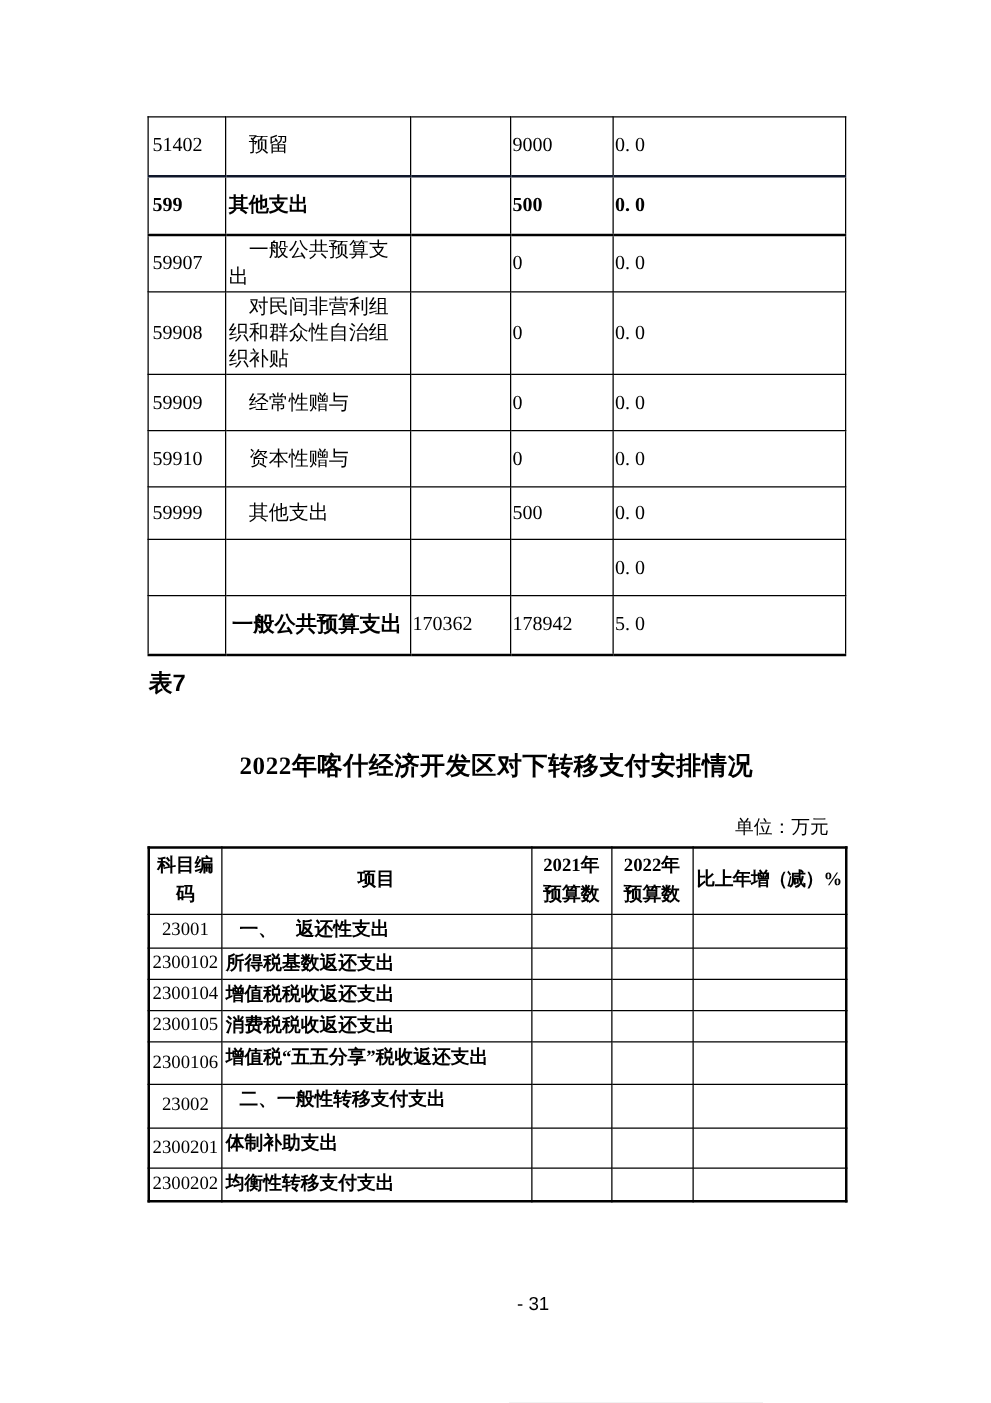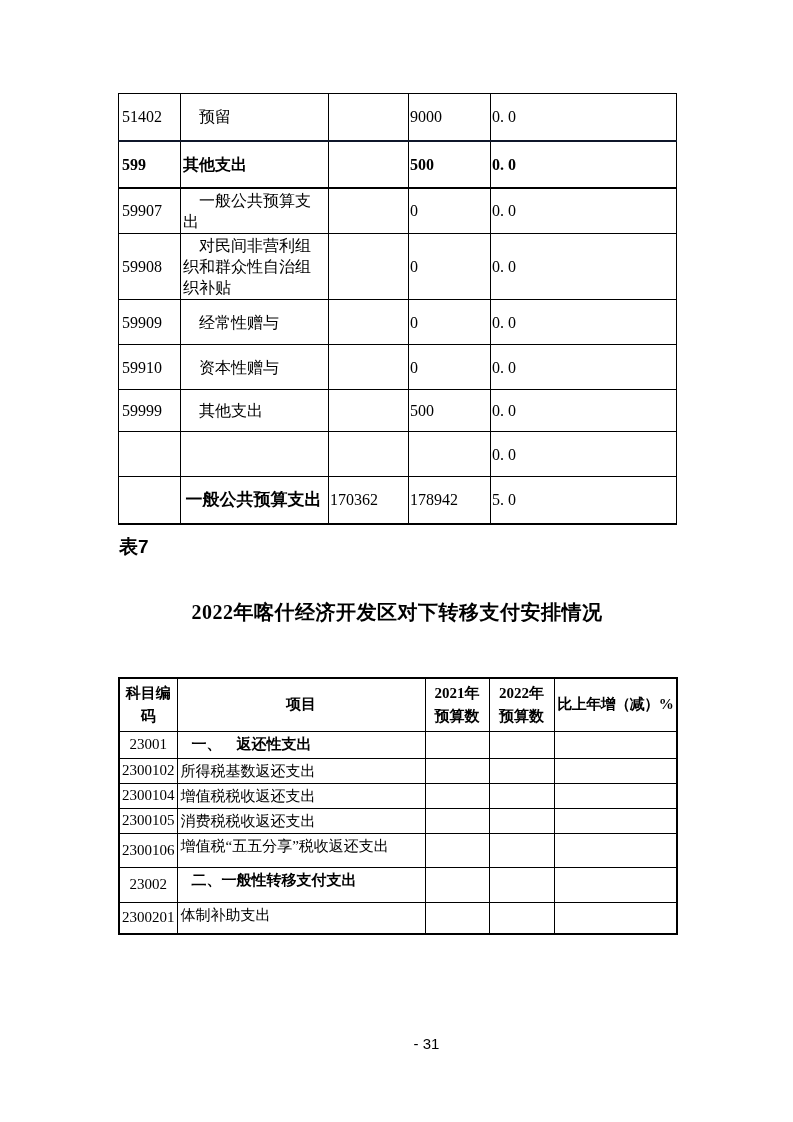--- a/index.html
+++ b/index.html
@@ -42,21 +42,21 @@
     position:absolute;top:652px;left:118px;width:545px;
     text-align:right;font-size:15px;
   }
 
   
   .t2{position:absolute;top:677px;left:118px;width:558px;border:2px solid #000;}
   .t2 th{font-size:15px;font-weight:bold;text-align:center;vertical-align:middle;padding:0;line-height:1.55;}
   .t2 th.pct{letter-spacing:-0.5px;}
   .t2 td{font-size:15px;line-height:19px;}
   .t2 td.code{text-align:center;vertical-align:middle;}
-  .t2 td.item{text-align:left;vertical-align:top;padding:3px 2px 0 3px;}
+  .t2 td.item{text-align:left;vertical-align:top;padding:3px 2px 0 3px;font-weight:bold;}
   .t2 tr.parent td.item{font-weight:bold;padding-left:14px;}
   .t2 td.num{text-align:center;}
   .hdr2line span{display:block;}
 
   
   .pagenum{
     position:absolute;top:1035px;left:0;width:793px;
     text-align:center;font-size:15px;
     font-family:"Liberation Sans","DejaVu Sans",sans-serif;
     transform:translateX(30px);
@@ -137,20 +137,21 @@
         <td class="item">一般公共预算支出</td>
         <td class="num">170362</td>
         <td class="num">178942</td>
         <td class="num">5. 0</td>
       </tr>
     </tbody>
   </table>
 
   <div class="t7">表7</div>
   <div class="title">2022年喀什经济开发区对下转移支付安排情况</div>
+  <div class="unit">单位：万元</div>
 
   <table class="t2">
     <colgroup>
       <col style="width:58px">
         <col style="width:248px">
         <col style="width:64px">
         <col style="width:65px">
         <col style="width:123px">
     </colgroup>
     <tbody>
@@ -209,18 +210,25 @@
         <td class="num"></td>
         <td class="num"></td>
       </tr>
       <tr style="height:32px">
         <td class="code">2300201</td>
         <td class="item">体制补助支出</td>
         <td class="num"></td>
         <td class="num"></td>
         <td class="num"></td>
       </tr>
+      <tr style="height:27px">
+        <td class="code">2300202</td>
+        <td class="item">均衡性转移支付支出</td>
+        <td class="num"></td>
+        <td class="num"></td>
+        <td class="num"></td>
+      </tr>
     </tbody>
   </table>
 
   <div class="pagenum">- 31</div>
 
 </div>
 
 </body></html>

